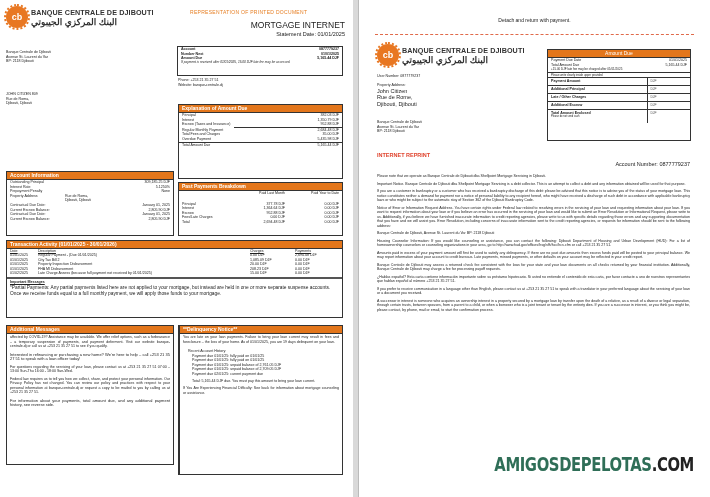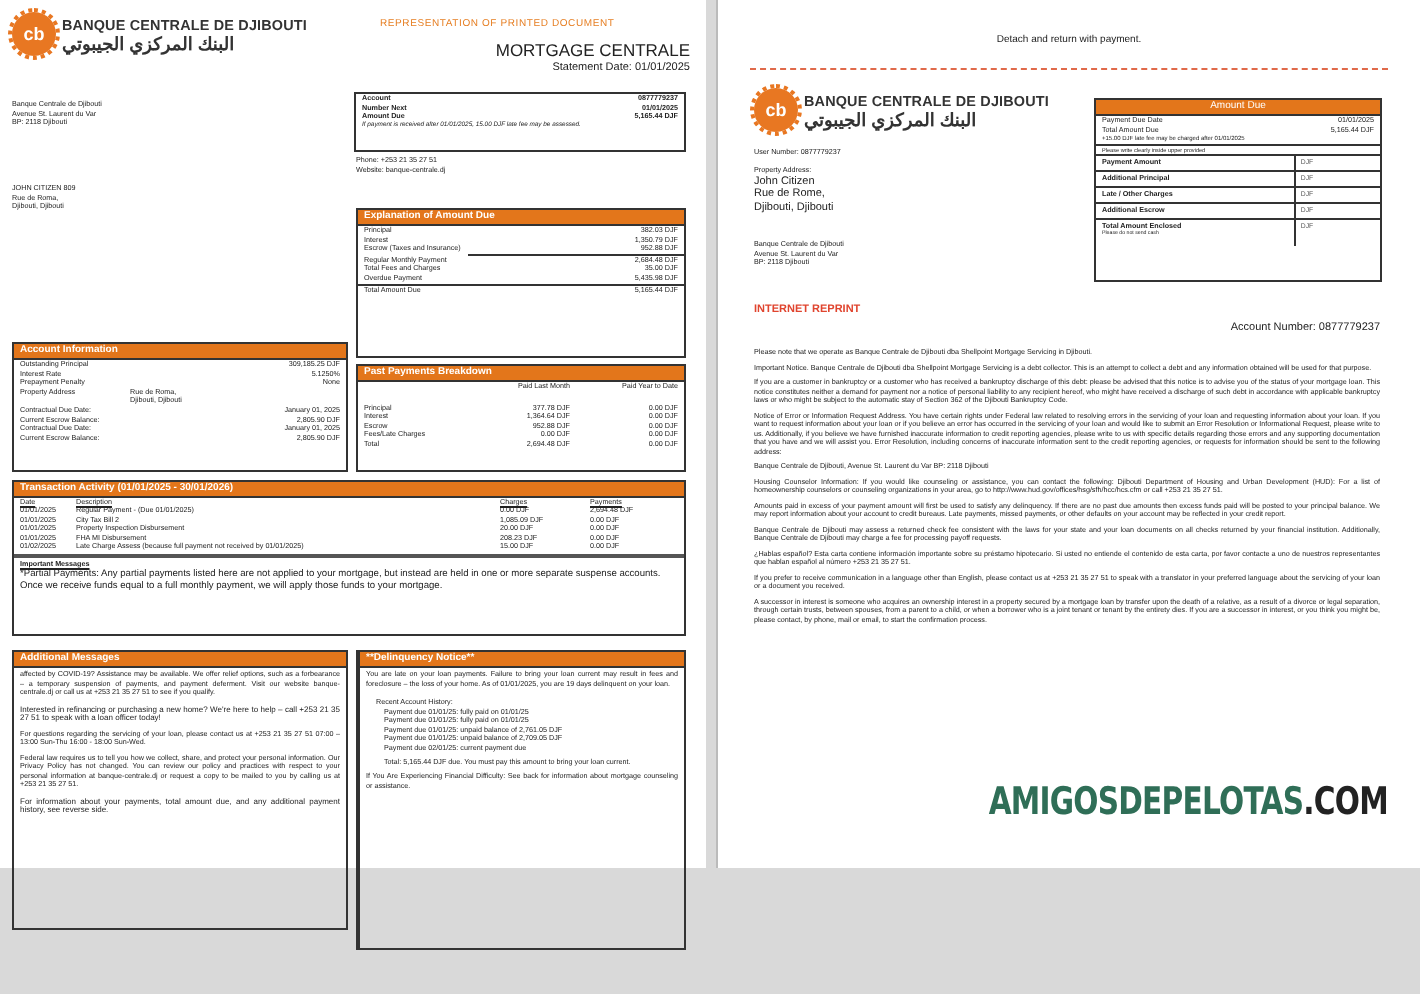--- a/index.html
+++ b/index.html
@@ -1,17 +1,17 @@
 <!DOCTYPE html>
 <html><head>
 <meta charset="utf-8">
 <style>
   * { box-sizing: border-box; margin: 0; padding: 0; }
   body { width: 710px; height: 497px; background: #d9d9d9; font-family: "Liberation Sans", sans-serif; color: #222; overflow: hidden; position: relative; }
-  .page { position: absolute; background: #fff; top: 0; height: 434px; }
+  .page { position: absolute; background: #fff; top: 0; height: 497px; }
   .page-left { left: 0; width: 353px; }
   .page-right { left: 358px; width: 352px; border-left: 1px solid #bbb; }
   .tiny { font-size: 3.6px; line-height: 4.6px; }
   .orange { color: #e67e22; }
   .logo { position: absolute; display: flex; align-items: center; }
   .logo-mark { width: 22px; height: 22px; border-radius: 50%; background: #e87722; display: flex; align-items: center; justify-content: center; color: #fff; font-weight: bold; font-size: 9px; position: relative; }
   .logo-mark::before { content: ""; position: absolute; inset: -2px; border: 2px dotted #e87722; border-radius: 50%; }
   .logo-text { margin-left: 3px; }
   .logo-fr { font-size: 7.2px; font-weight: bold; color: #333; letter-spacing: 0.1px; }
   .logo-ar { font-size: 9px; font-weight: bold; color: #333; direction: rtl; text-align: left; line-height: 10px; }
@@ -49,21 +49,21 @@
     </div>
   </div>
 
   <div class="abs tiny" style="left:6px; top:50px;">
     <div>Banque Centrale de Djibouti</div>
     <div>Avenue St. Laurent du Var</div>
     <div>BP: 2118 Djibouti</div>
   </div>
 
   <div class="abs orange" style="left:190px; top:9px; font-size:5px; letter-spacing:0.3px;">REPRESENTATION OF PRINTED DOCUMENT</div>
-  <div class="abs" style="right:8px; top:20px; font-size:8.5px; font-weight:500;">MORTGAGE CENTRALE</div>
+  <div class="abs" style="right:8px; top:20px; font-size:8.5px; font-weight:500;">MORTGAGE INTERNET</div>
   <div class="abs" style="right:8px; top:31px; font-size:5.5px;">Statement Date: 01/01/2025</div>
 
   <div class="box tiny" style="left:177px; top:46px; width:166px; height:30px; border-width:1.5px;">
     <div class="row" style="font-weight:bold;">
         <span>Account</span>
         <span>0877779237</span>
       </div>
     <div class="row" style="font-weight:bold;">
         <span>Number Next</span>
         <span>01/01/2025</span>

